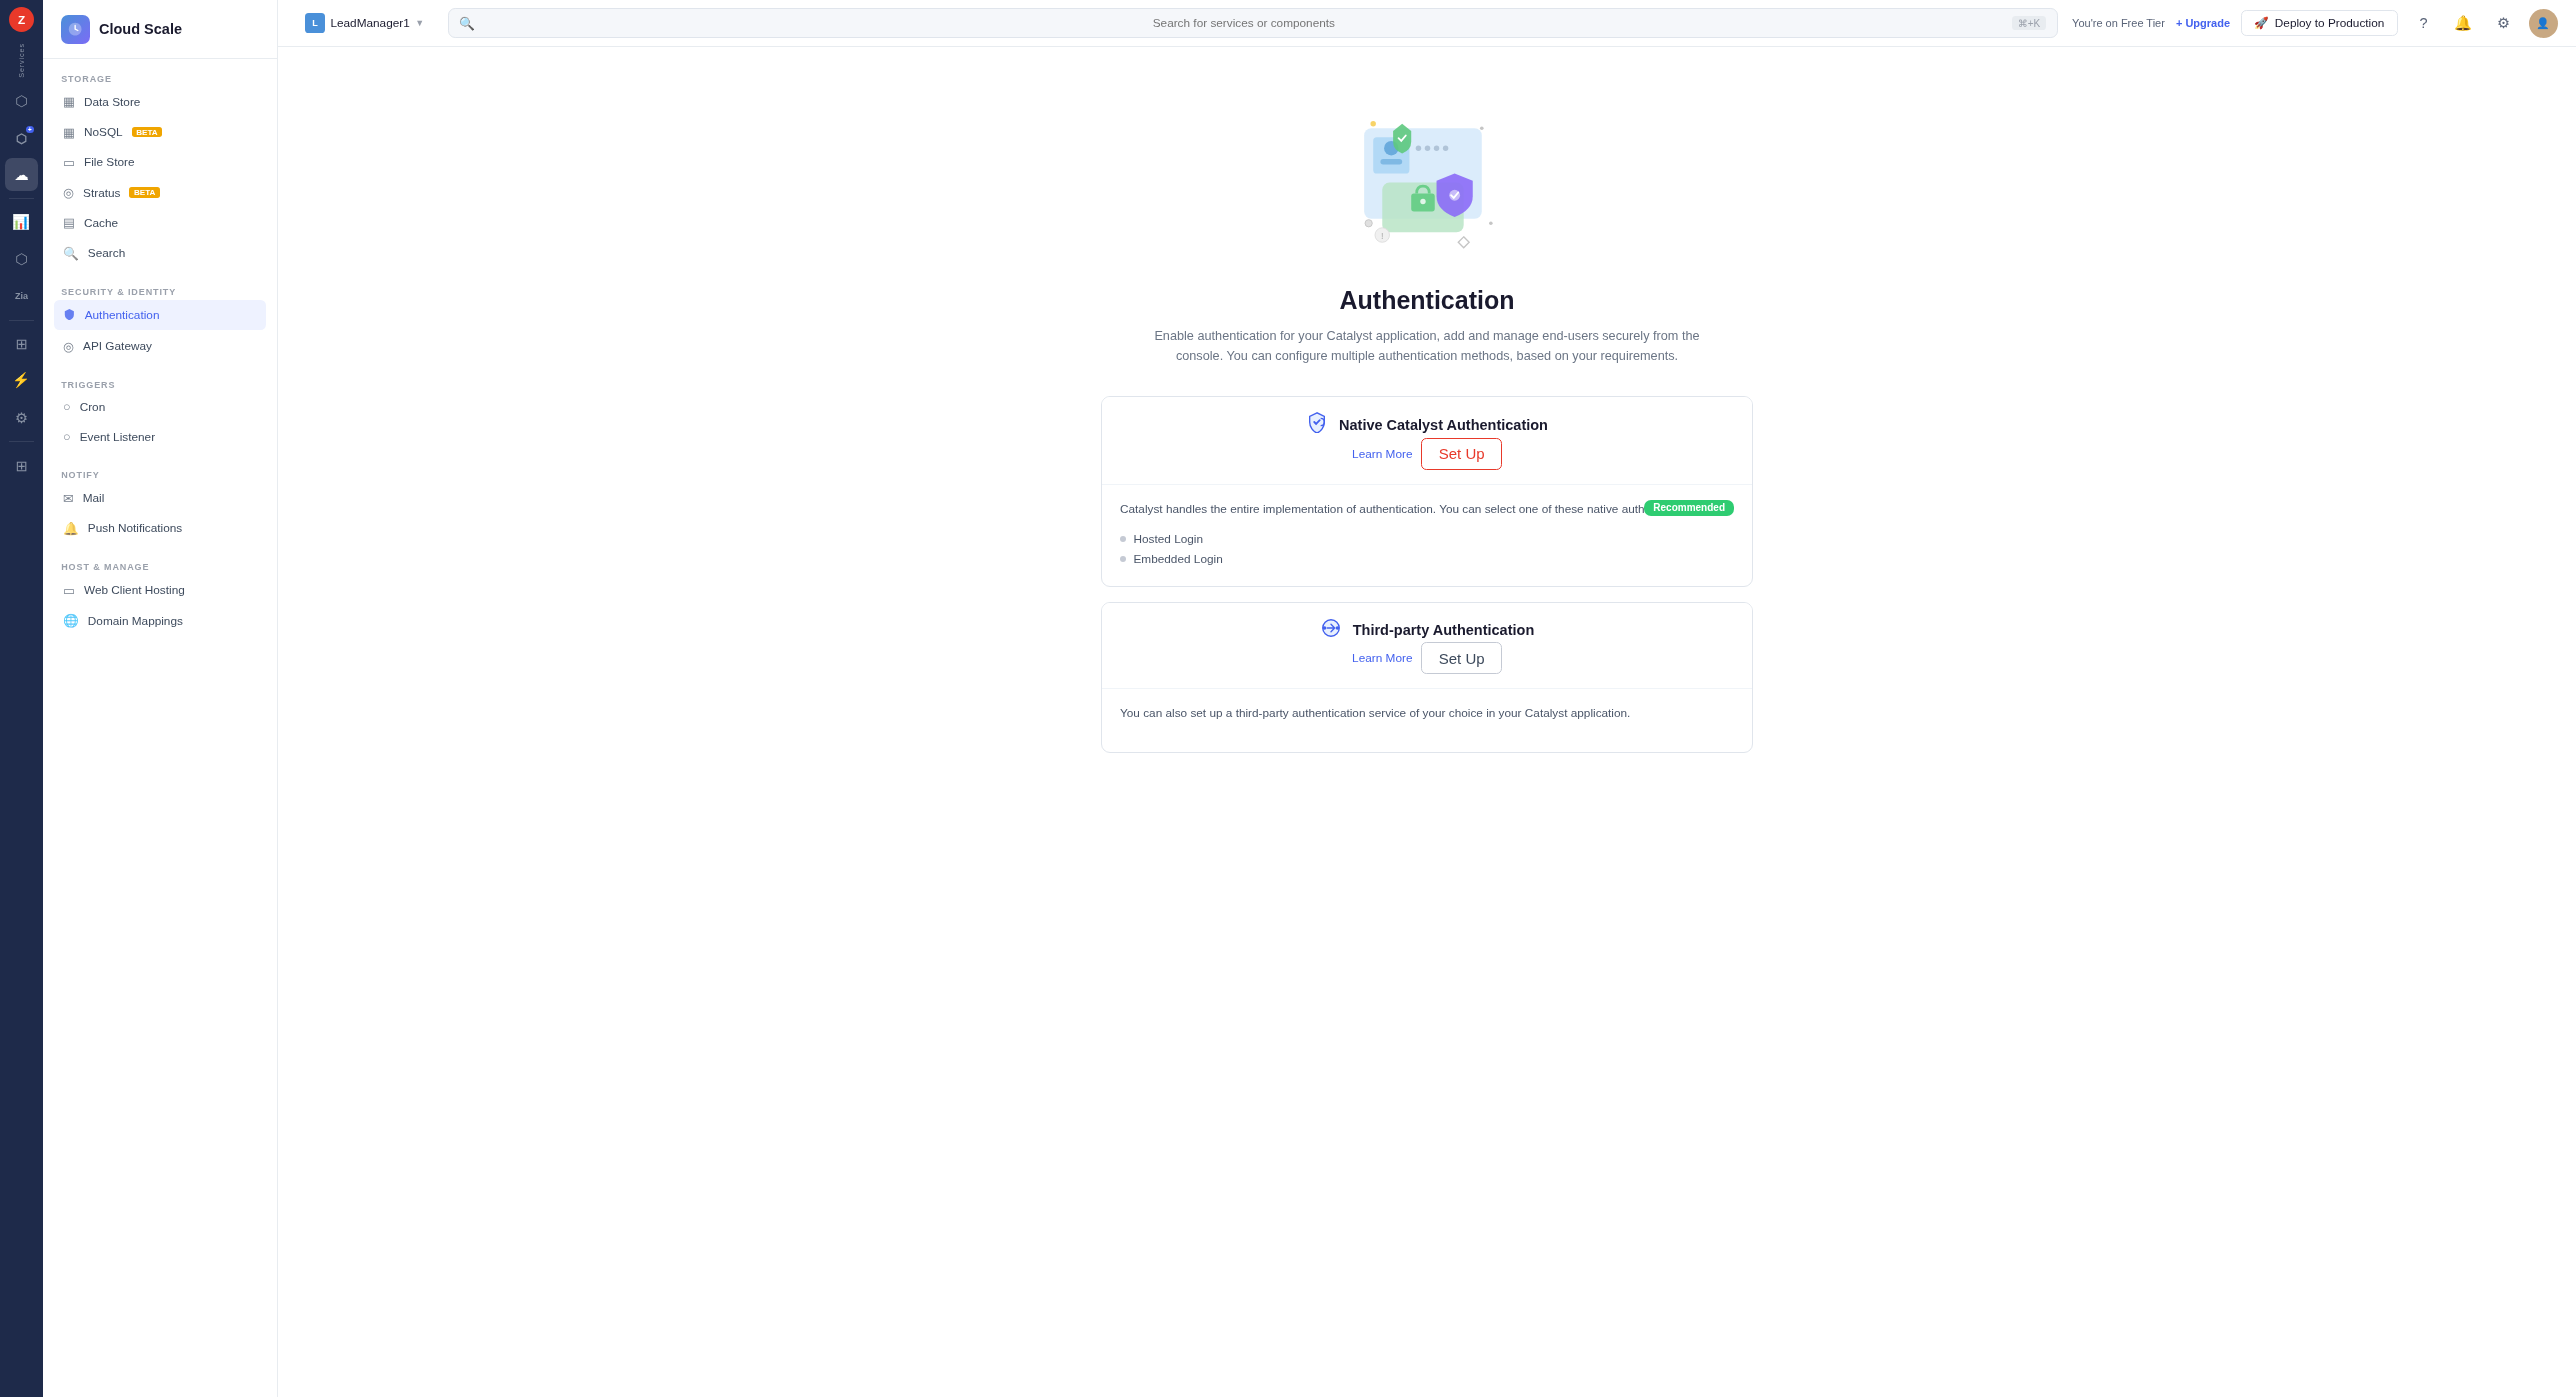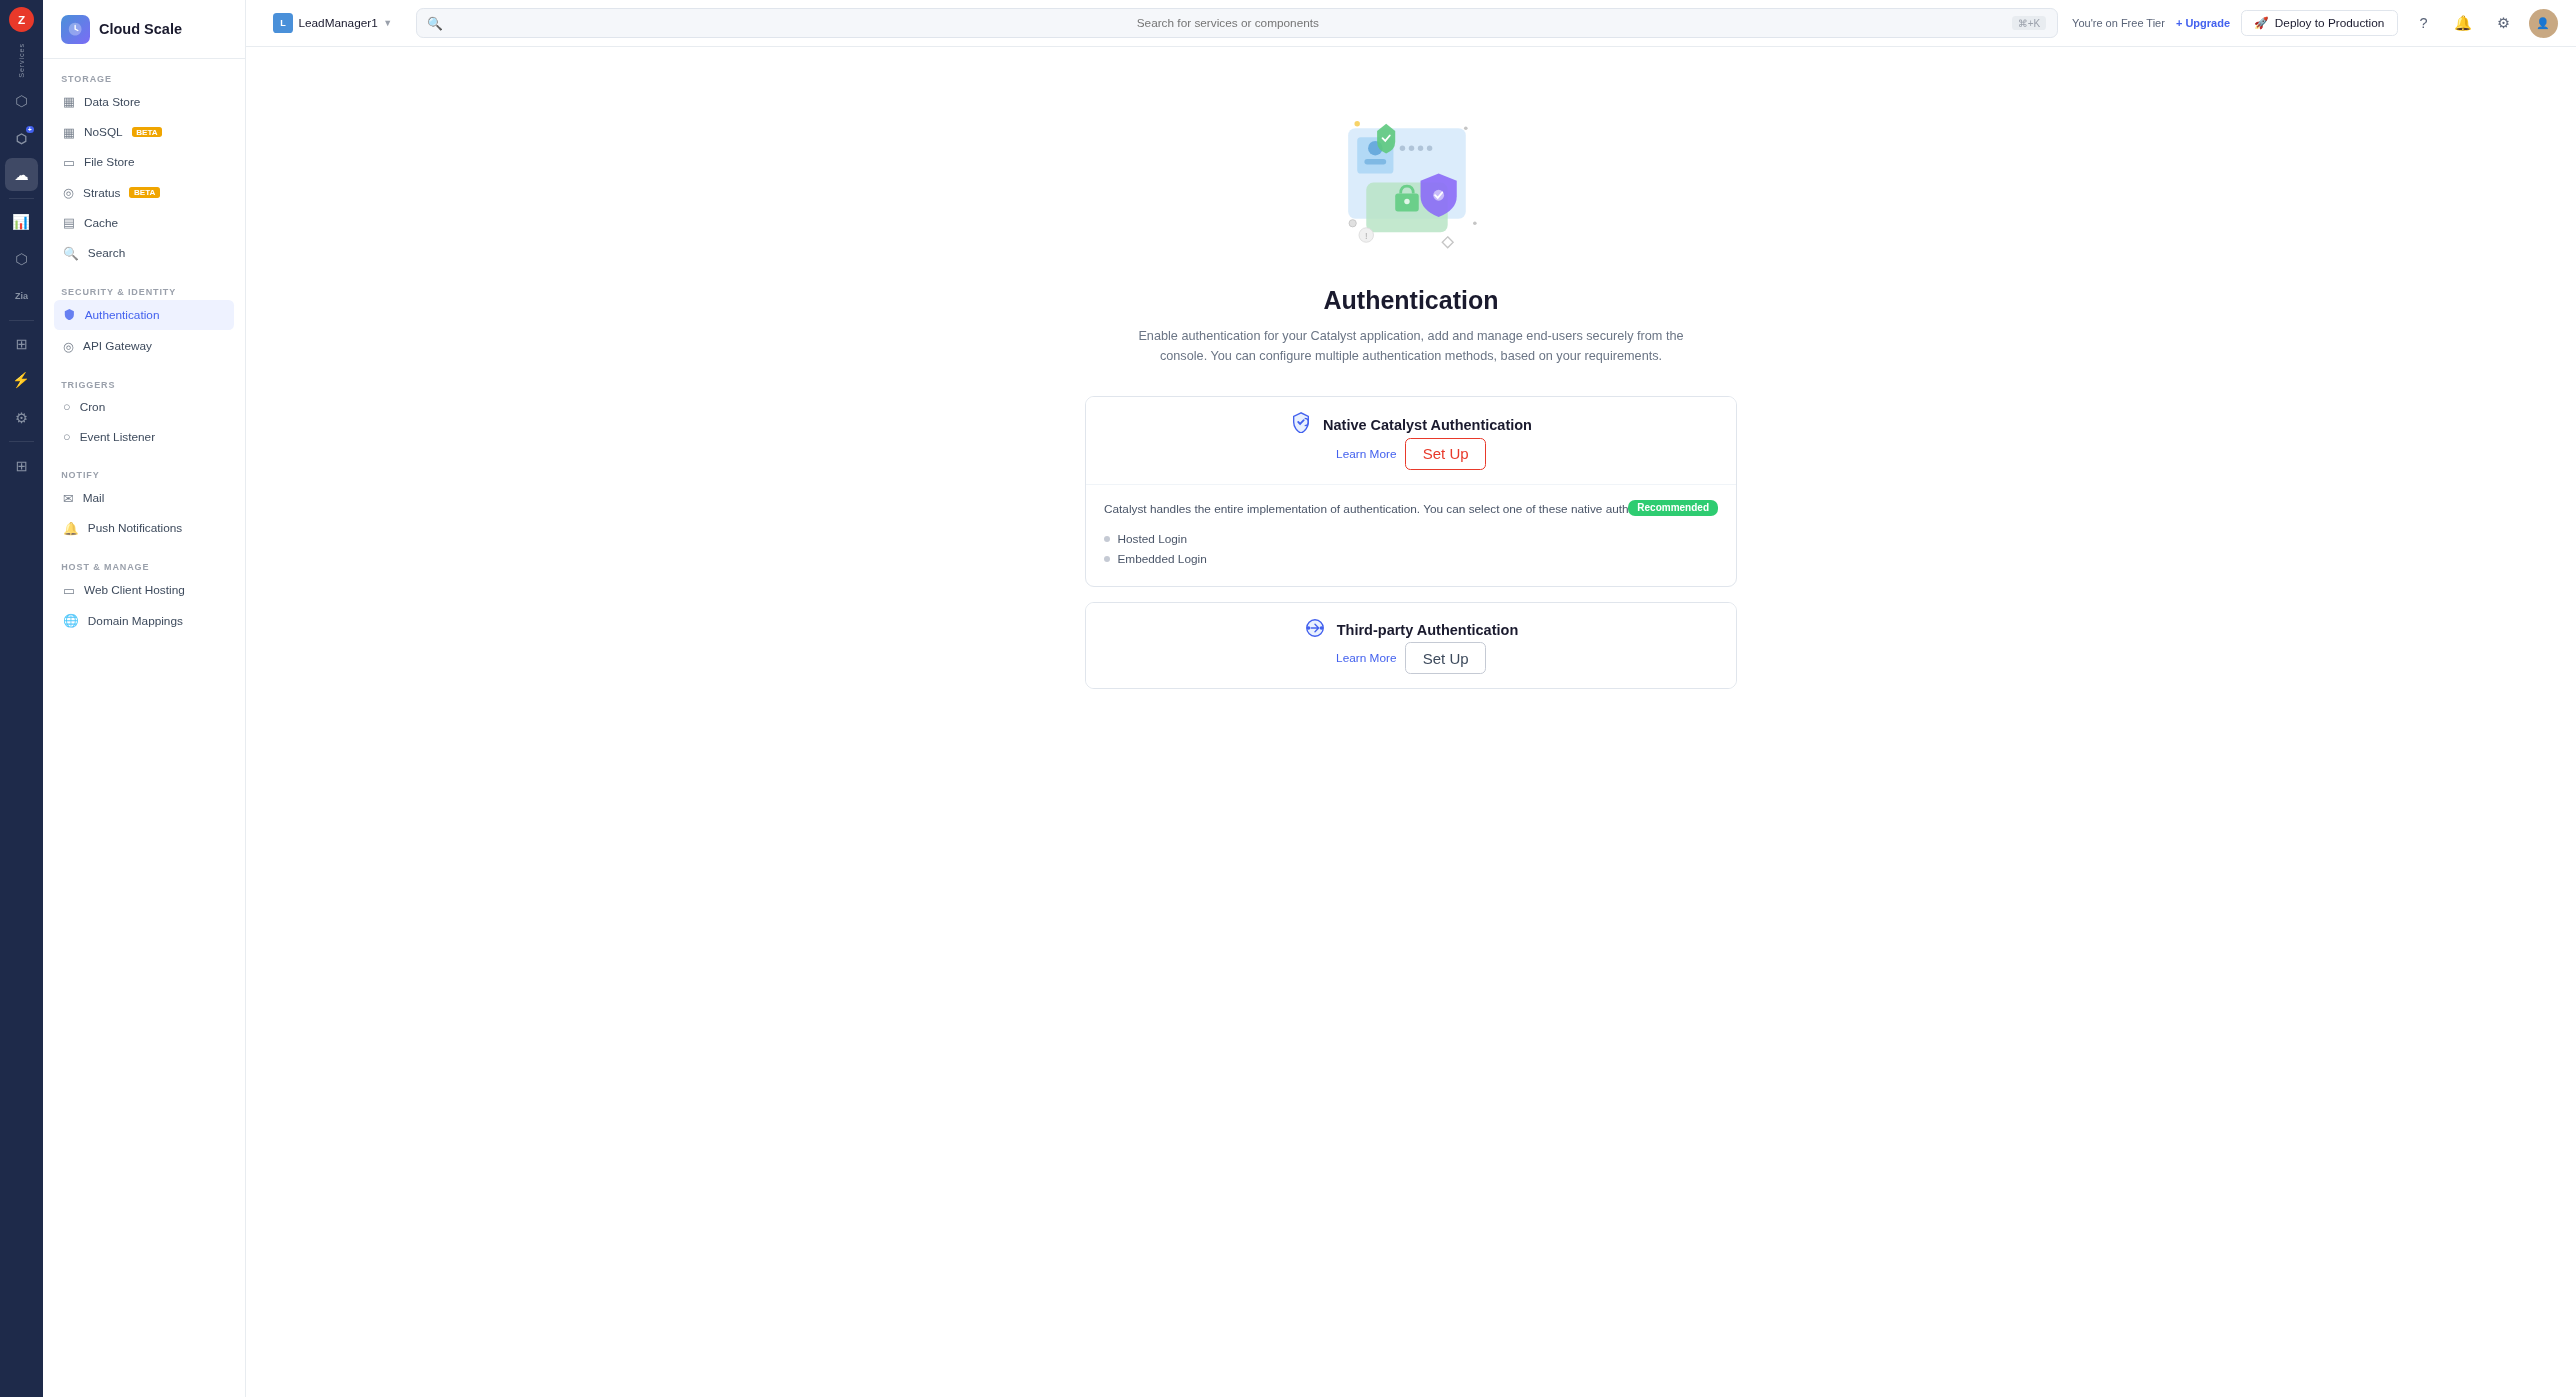--- a/index.html
+++ b/index.html
@@ -37,21 +37,21 @@
       background: rgba(255,255,255,0.15);
       color: #fff;
     }
     .rail-divider { width: 25px; height: 0.9px; background: rgba(255,255,255,0.1); margin: 3.6px 0; }
     .rail-services-label {
       font-size: 7.2px; color: #8892a4; writing-mode: vertical-rl; transform: rotate(180deg); letter-spacing: 0.9px; margin-bottom: 3.6px;
     }
 
     
     .sidebar {
-      width: 203px;
+      width: 235px;
       background: #fff;
       border-right: 0.9px solid #e8ecf0;
       display: flex;
       flex-direction: column;
       flex-shrink: 0;
       overflow-y: auto;
     }
     .sidebar-header {
       padding: 14.5px 18px;
       display: flex;
@@ -437,18 +437,21 @@
                 <circle cx="19" cy="12" r="2" fill="#4361ee"></circle>
               </svg>
             </span>
             <span class="auth-card-title">Third-party Authentication</span>
           </div>
           <div class="card-actions">
             <a class="learn-more-link">Learn More</a>
             <button class="setup-btn secondary">Set Up</button>
           </div>
         </div>
+        <div class="auth-card-body">
+          <p class="body-text">You can also set up a third-party authentication service of your choice in your Catalyst application.</p>
+        </div>
       </div>
 
     </div>
   </div>
 </div>
 
 
 </body></html>

